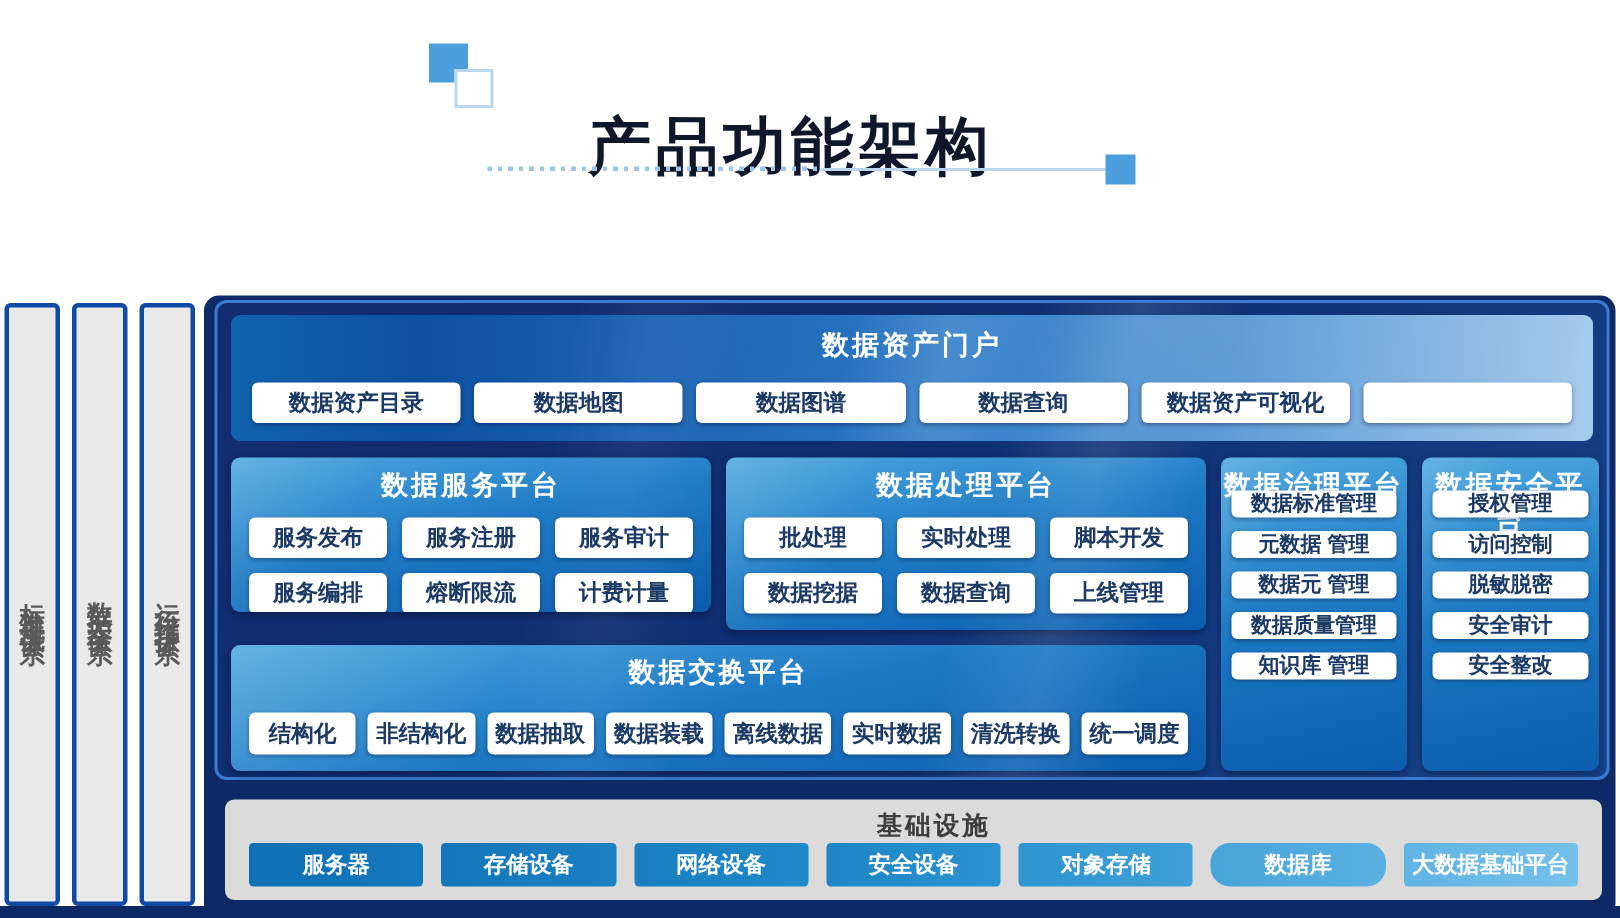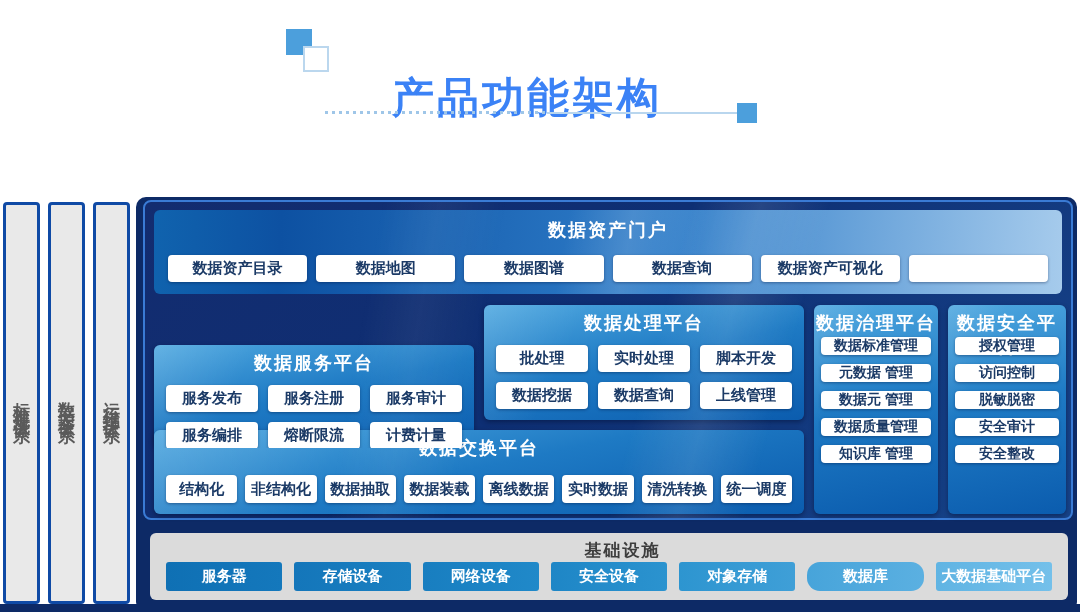--- a/index.html
+++ b/index.html
@@ -1,21 +1,21 @@
 <!DOCTYPE html>
 <html><head>
 <meta charset="utf-8">
 <style>
   html,body{margin:0;padding:0;background:#fff;}
   .page{position:relative;width:1080px;height:612px;background:#ffffff;overflow:hidden;
         font-family:"Liberation Sans","DejaVu Sans",sans-serif;}
 
   
   .main-title{position:absolute;left:0;right:26px;top:42px;text-align:center;
-    font-size:42px;font-weight:600;letter-spacing:3px;color:#3b82f6;}
+    font-size:42px;font-weight:600;letter-spacing:3px;color:#0f172a;}
   .sq-solid-tl{position:absolute;left:286px;top:29px;width:26px;height:26px;background:#4C9FDC;}
   .sq-outline-tl{position:absolute;left:303px;top:46px;width:22px;height:22px;background:#fff;border:2px solid #BBD7EE;}
   .underline-dotted{position:absolute;left:325px;top:111px;width:222px;height:3px;
     background:repeating-linear-gradient(90deg,#9FC6E8 0 3px,transparent 3px 7px);}
   .underline-solid{position:absolute;left:547px;top:112px;width:192px;height:2px;background:#B9D6EE;}
   .sq-solid-end{position:absolute;left:737px;top:103px;width:20px;height:20px;background:#4C9FDC;}
 
   
   .pillars{position:absolute;left:3px;top:202px;height:402px;display:flex;gap:8px;z-index:2;}
   .pillar{width:37px;height:100%;box-sizing:border-box;background:#E9E9E9;border:3px solid #0F4AA5;
@@ -43,29 +43,29 @@
   .band-title{position:absolute;left:0;right:0;top:8px;text-align:center;color:#fff;
     font-size:18px;font-weight:700;letter-spacing:2px;}
   .portal-items{position:absolute;left:14px;right:14px;bottom:12px;height:27px;display:flex;gap:9px;z-index:1;}
 
   
   .sect{position:absolute;box-sizing:border-box;border-radius:6px;overflow:hidden;
     background:linear-gradient(168deg,#4FA8E0 0%,#1E7AC4 48%,#0B5CAE 100%);
     box-shadow:0 2px 5px rgba(0,10,40,.45);}
   .sect::after{content:"";position:absolute;inset:0;pointer-events:none;
     background:linear-gradient(115deg,rgba(255,255,255,.12) 0%,transparent 28%);}
-  .sect-service{left:9px;top:103px;width:320px;height:103px;margin-top:40px;}
+  .sect-service{left:9px;top:103px;width:320px;height:103px;}
   .sect-processing{left:339px;top:103px;width:320px;height:115px;}
   .sect-governance{left:669px;top:103px;width:124px;height:209px;}
   .sect-security{left:803px;top:103px;width:118px;height:209px;}
   .sect-exchange{left:9px;top:228px;width:650px;height:84px;}
   .sect .band-title{top:6px;}
   .grid3{position:absolute;left:12px;right:12px;top:40px;display:grid;grid-template-columns:repeat(3,1fr);gap:10px;z-index:1;}
   .grid3 .chip{height:27px;}
-  .vlist{position:absolute;left:7px;right:7px;top:32px;display:flex;flex-direction:column;gap:9px;z-index:1;}
+  .vlist{position:absolute;left:7px;right:7px;top:22px;display:flex;flex-direction:column;gap:9px;z-index:1;}
   .vlist .chip{height:26px;font-size:14px;}
   .hlist{position:absolute;left:12px;right:12px;bottom:11px;height:28px;display:flex;gap:8px;z-index:1;}
   .hlist .chip{flex:1;}
 
   
   .chip{flex:1;display:flex;align-items:center;justify-content:center;background:#ffffff;border-radius:4px;
     color:#1B3A66;font-size:15px;font-weight:600;box-shadow:0 1px 3px rgba(0,20,60,.4);white-space:nowrap;}
 
   
   .infra{position:absolute;left:150px;top:533px;width:918px;height:67px;background:#DBDBDB;border-radius:6px;z-index:2;}

